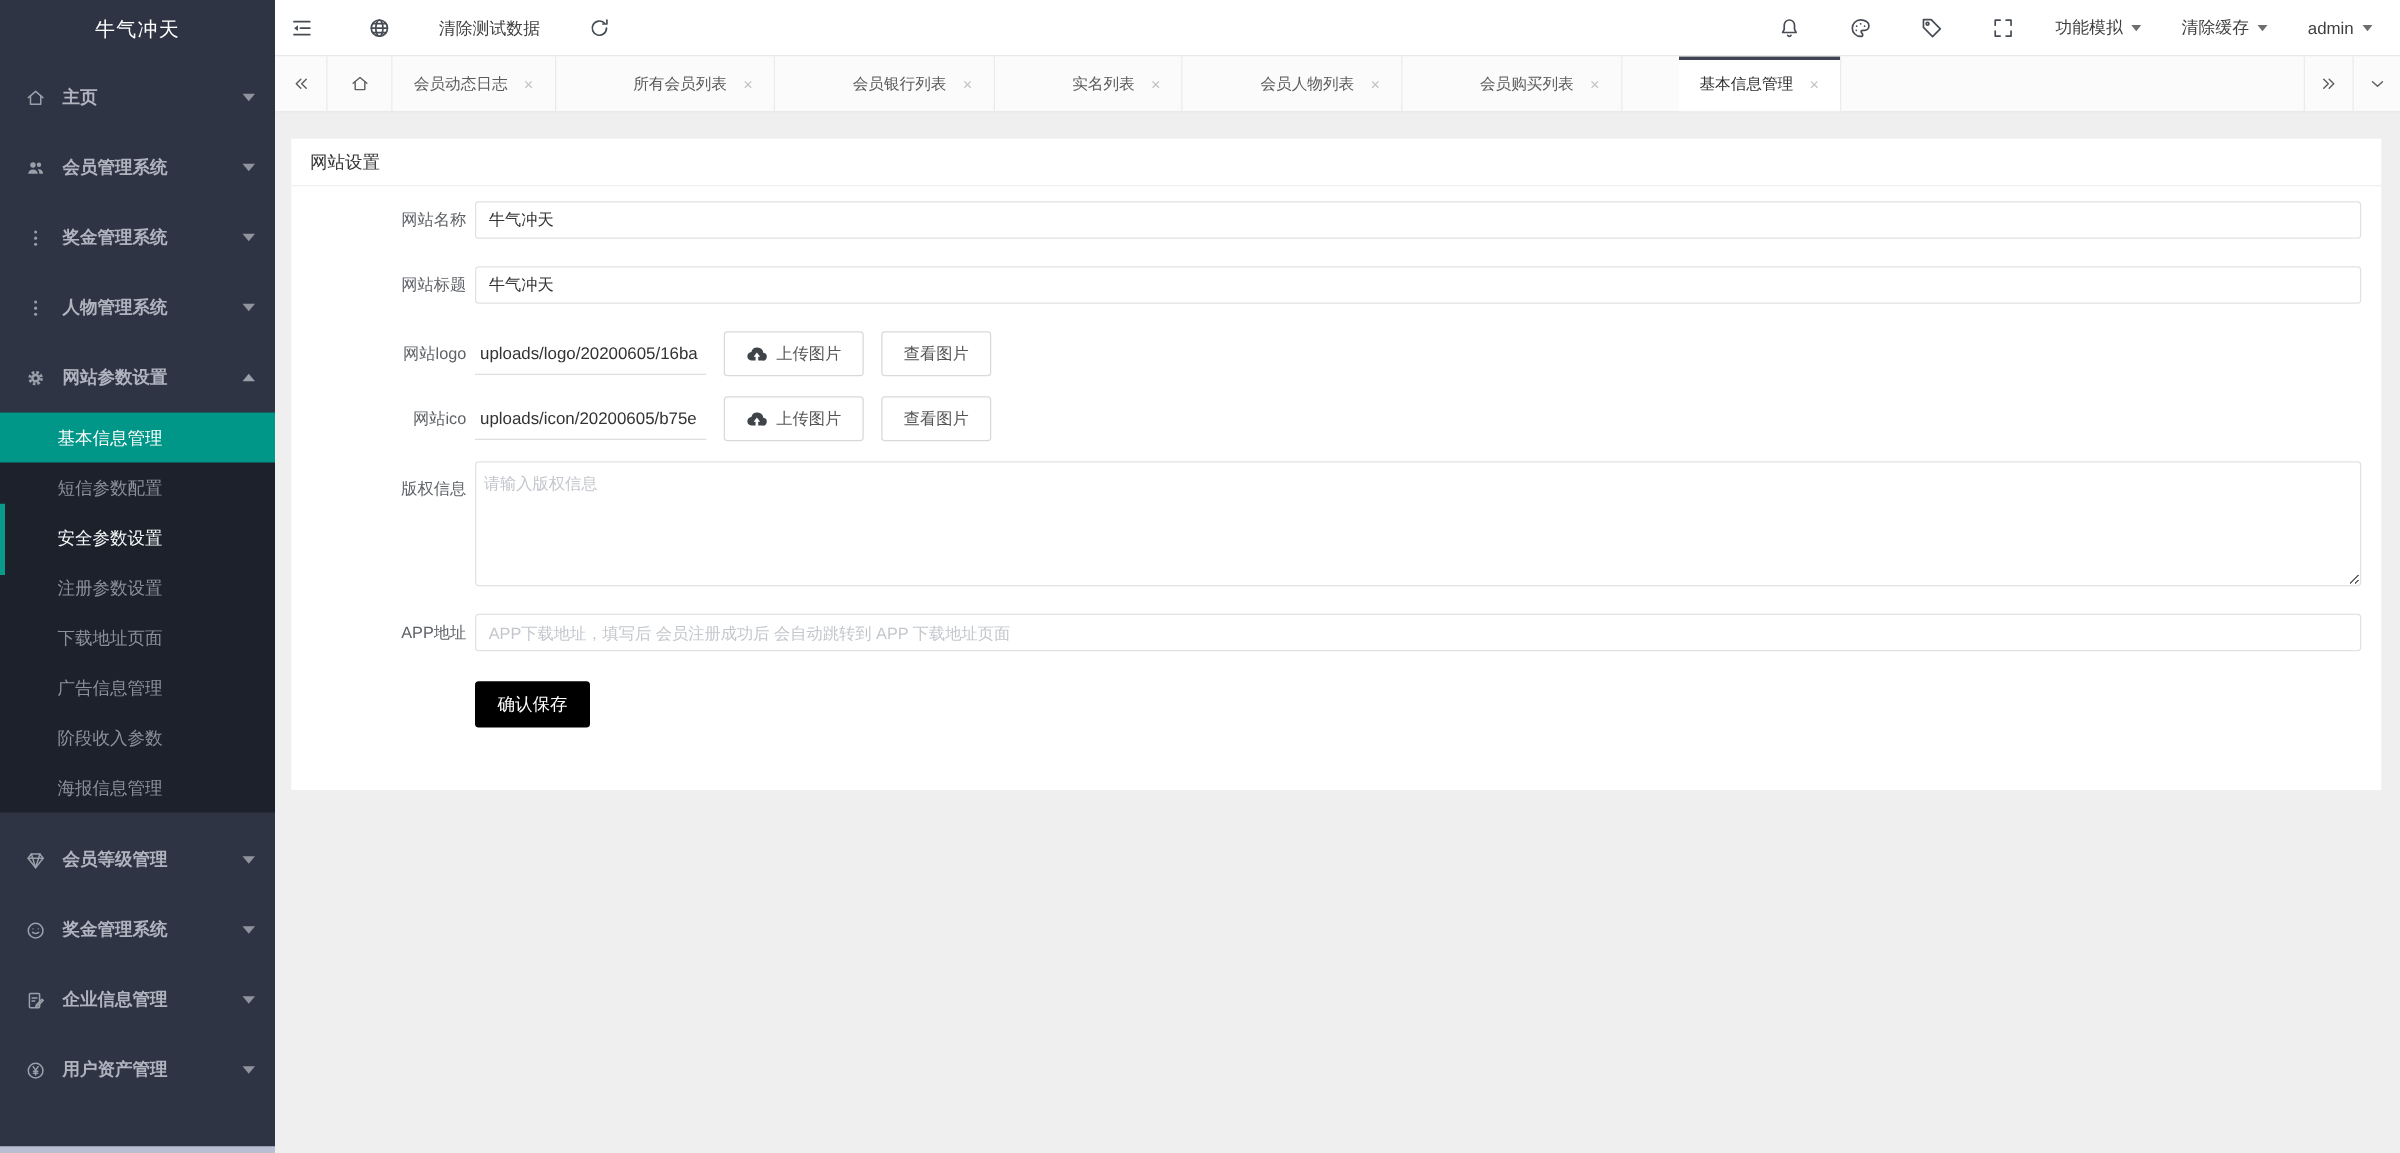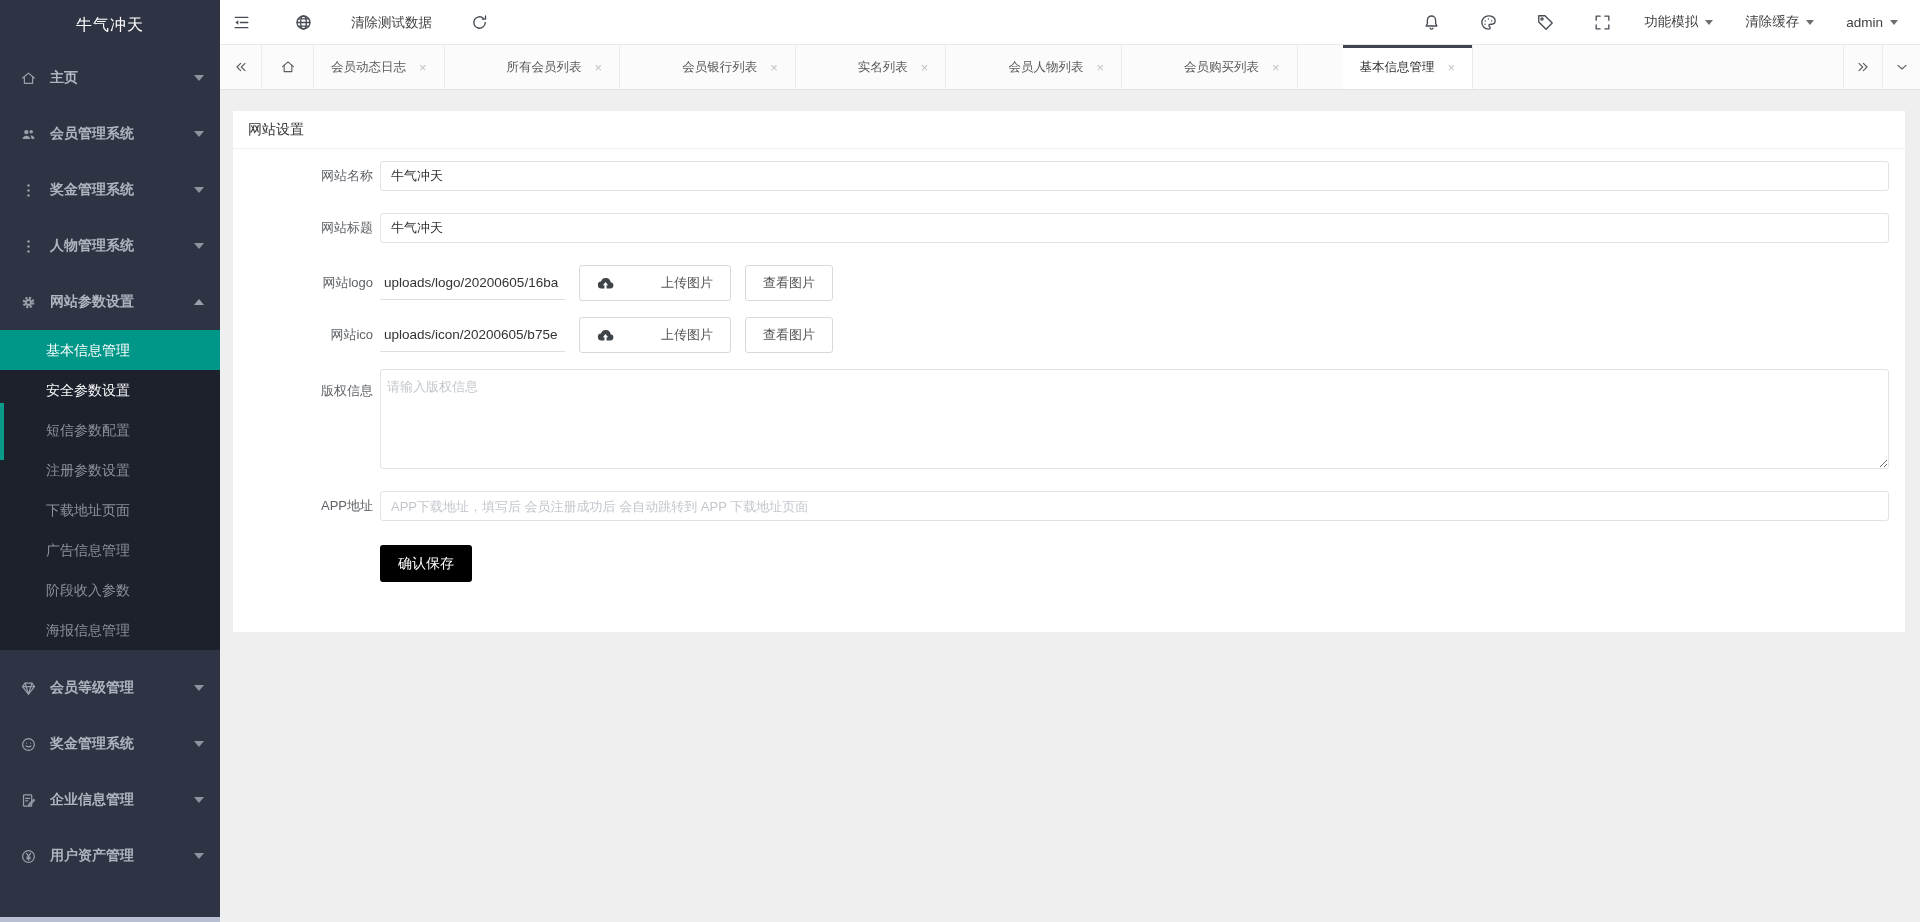--- a/index.html
+++ b/index.html
@@ -64,21 +64,21 @@
   .frow { display:flex; margin-bottom:22px; }
   .frow.media { margin-bottom:16px; align-items:center; }
   .flabel { width:140px; text-align:right; font-size:13px; color:#5f6368; line-height:30px; flex:none; white-space:nowrap; }
   .flabel.top { line-height:normal; padding-top:13px; }
   .ffield { margin-left:7px; flex:1; margin-right:16px; display:flex; align-items:center; }
   .inp { height:30px; width:100%; border:1px solid #e2e2e2; border-radius:3px; padding:0 10px; font-size:13px; color:#333; background:#fff; outline:none; }
   .inp::placeholder, textarea::placeholder { color:#c3c7cc; }
   .inp-underline { height:34px; width:185px; border:none; border-bottom:1px solid #dfdfdf; border-radius:0; padding:0 4px; font-size:13.5px; color:#333; outline:none; flex:none; }
   textarea.area { height:100px; width:100%; border:1px solid #e2e2e2; border-radius:3px; padding:8px 6px; font-size:13px; color:#333; font-family:inherit; outline:none; }
   .btn-plain { height:36px; padding:0 17px; margin-left:14px; background:#fff; border:1px solid #d9d9d9; border-radius:3px; font-size:13px; color:#555;
-               display:inline-flex; align-items:center; cursor:pointer; white-space:nowrap; flex:none;gap:40px; }
+               display:inline-flex; align-items:center; cursor:pointer; white-space:nowrap; flex:none; }
   .btn-plain .cloud { width:17px; height:17px; margin-right:7px; color:#3f4449; }
   .btn-plain .cloud svg { width:17px; height:17px; }
   .btn-save { margin-left:147px; width:92px; height:37px; background:#000000; color:#fff; border:none; border-radius:3px; font-size:14px; cursor:pointer; }
 </style>
 </head>
 <body>
 
 <aside class="sidebar">
   <div class="logo">牛气冲天</div>
   <nav id="side-menu">
@@ -132,22 +132,22 @@
             <circle cx="12" cy="12" r="6.5" fill="none" stroke="currentColor" stroke-width="3.4" stroke-dasharray="2.9 2.2"></circle>
             <circle cx="12" cy="12" r="5" fill="currentColor"></circle>
             <circle cx="12" cy="12" r="2.1" fill="#2e3444"></circle>
           </svg>
         </span>
         <span class="lbl">网站参数设置</span>
         <span class="caret up"></span>
       </div>
       <div class="submenu">
         <div class="sub-item active">基本信息管理</div>
+        <div class="sub-item">短信参数配置</div>
         <div class="sub-item hov">安全参数设置</div>
-        <div class="sub-item">短信参数配置</div>
         <div class="sub-item">注册参数设置</div>
         <div class="sub-item">下载地址页面</div>
         <div class="sub-item">广告信息管理</div>
         <div class="sub-item">阶段收入参数</div>
         <div class="sub-item">海报信息管理</div>
       </div>
       <div class="spacer10"></div>
       <div class="side-item">
         <span class="ico">
           <svg viewBox="0 0 24 24" fill="none" stroke="currentColor" stroke-width="1.7" stroke-linecap="round" stroke-linejoin="round">

